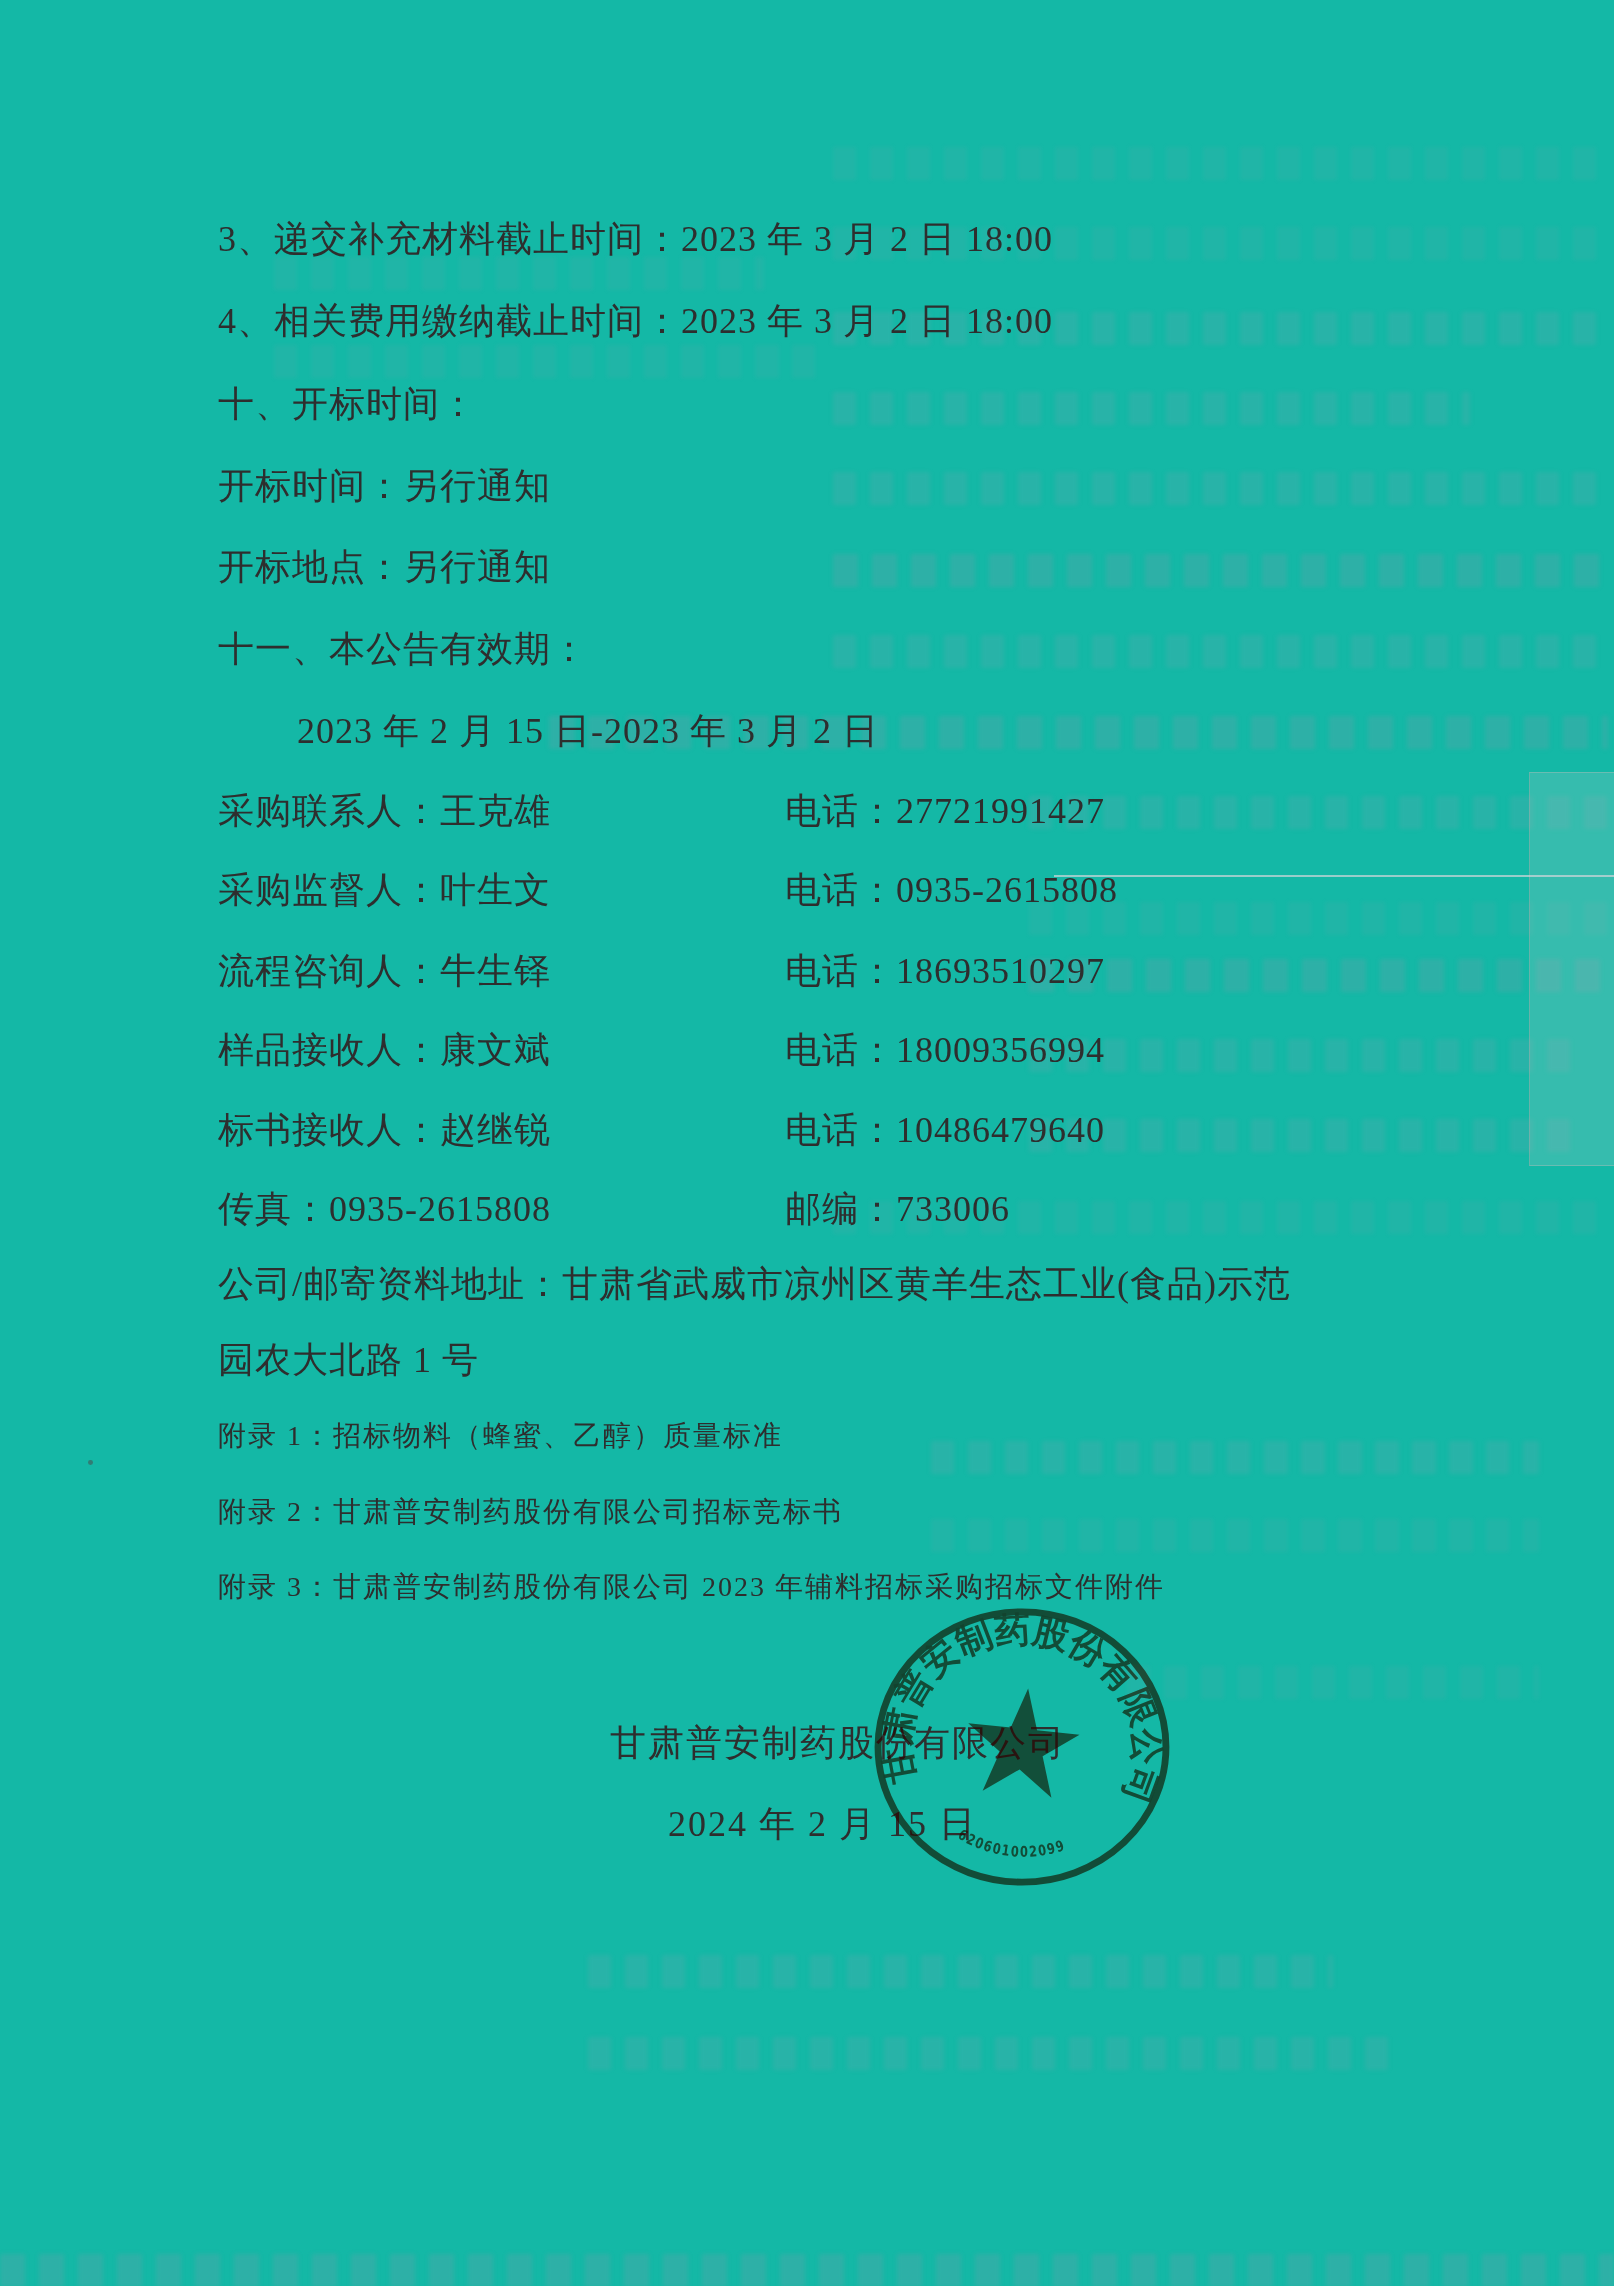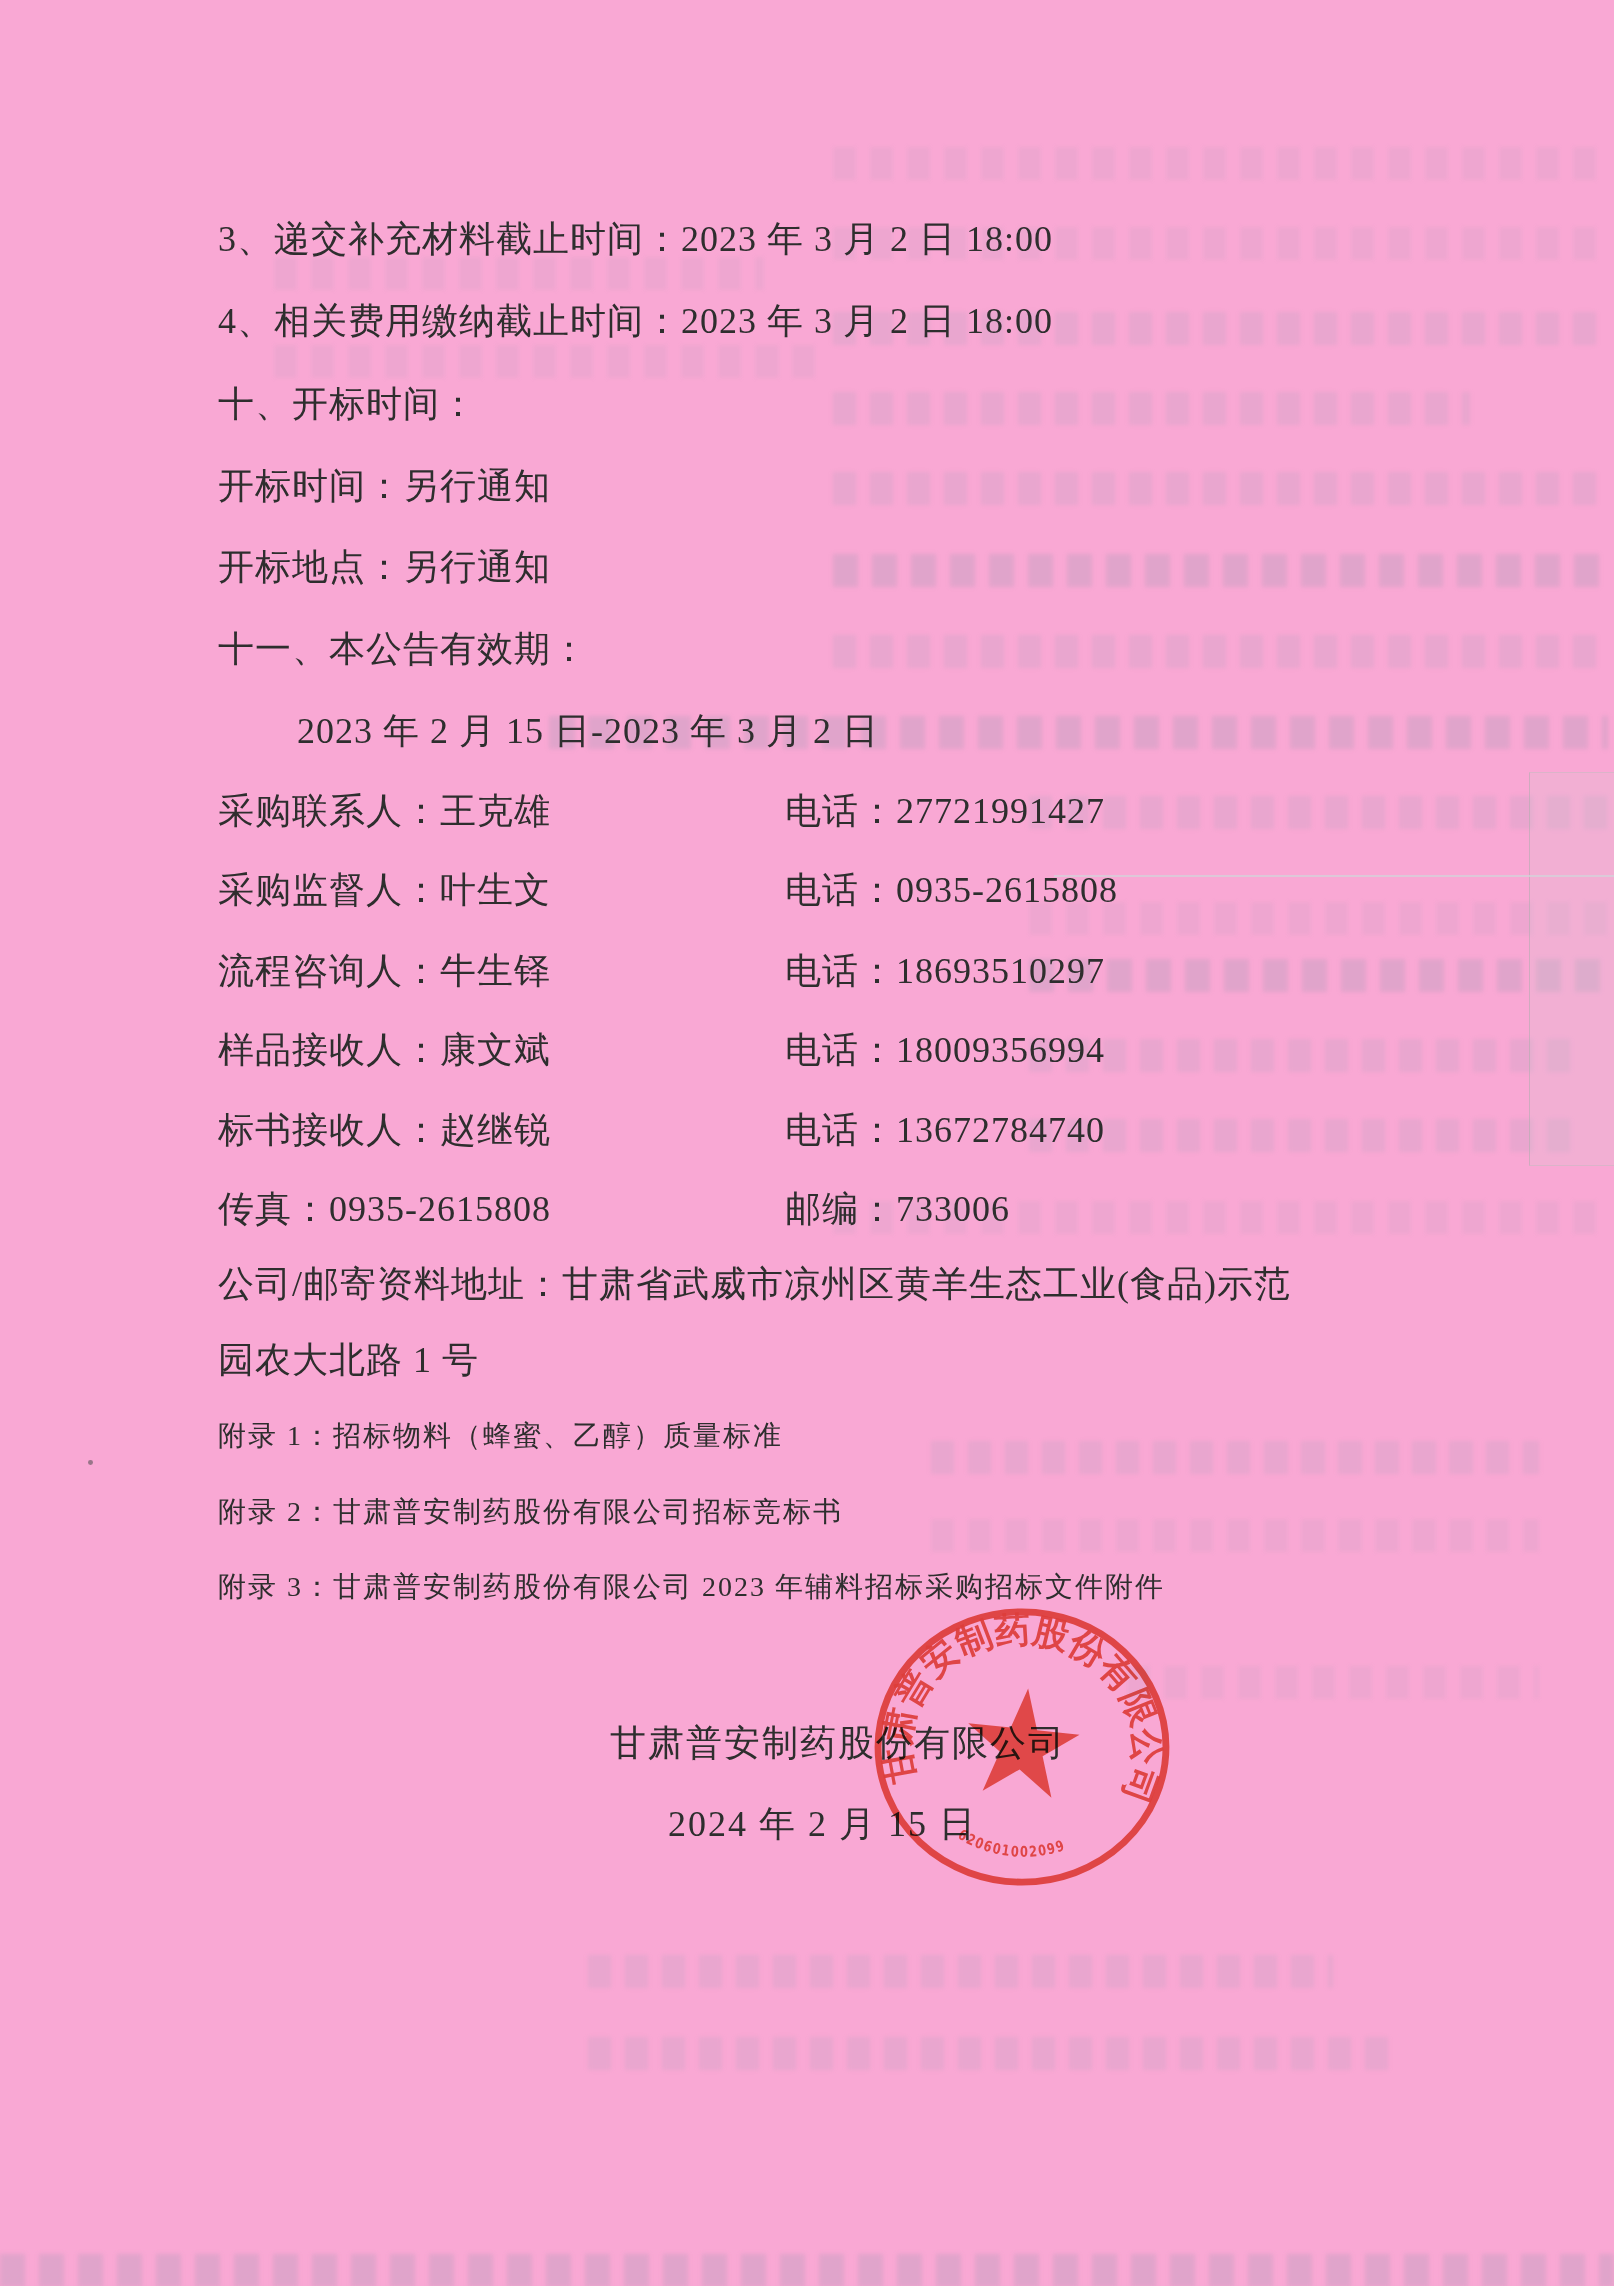--- a/index.html
+++ b/index.html
@@ -1,19 +1,19 @@
 <!DOCTYPE html>
 <html><head>
 <meta charset="utf-8">
 <style>
   html,body{margin:0;padding:0;background:#e8e8e8;}
   #page{
     position:relative;
     width:1614px;height:2287px;
-    background:#f9a8d4;
+    background:#14b8a6;
     overflow:hidden;
     font-family:"Liberation Serif","DejaVu Serif",serif;
     color:#2e2e2e;
   }
   .line{
     position:absolute;
     left:218px;
     font-size:36px;
     letter-spacing:1px;
     white-space:nowrap;
@@ -128,21 +128,21 @@
   <div class="line" style="top:947px">
     <span>流程咨询人：</span><span>牛生铎</span>
     <span class="cell-right"><span>电话：</span><span>18693510297</span></span>
   </div>
   <div class="line" style="top:1026px">
     <span>样品接收人：</span><span>康文斌</span>
     <span class="cell-right"><span>电话：</span><span>18009356994</span></span>
   </div>
   <div class="line" style="top:1106px">
     <span>标书接收人：</span><span>赵继锐</span>
-    <span class="cell-right"><span>电话：</span><span>13672784740</span></span>
+    <span class="cell-right"><span>电话：</span><span>10486479640</span></span>
   </div>
   <div class="line" style="top:1185px">
     <span>传真：</span><span>0935-2615808</span>
     <span class="cell-right"><span>邮编：</span><span>733006</span></span>
   </div>
 
   <div class="line" style="top:1260px">公司/邮寄资料地址：甘肃省武威市凉州区黄羊生态工业(食品)示范</div>
   <div class="line" style="top:1336px">园农大北路 1 号</div>
 
   <div class="line appendix" style="top:1417px">附录 1：招标物料（蜂蜜、乙醇）质量标准</div>

